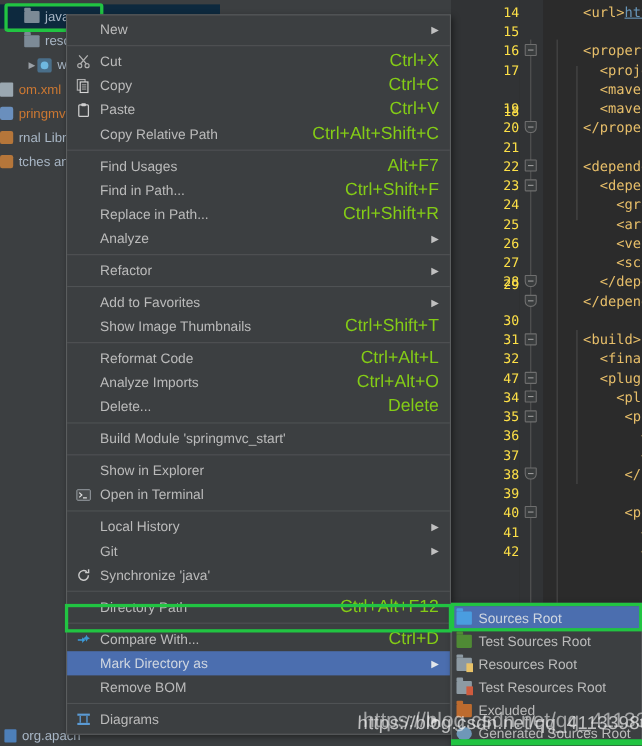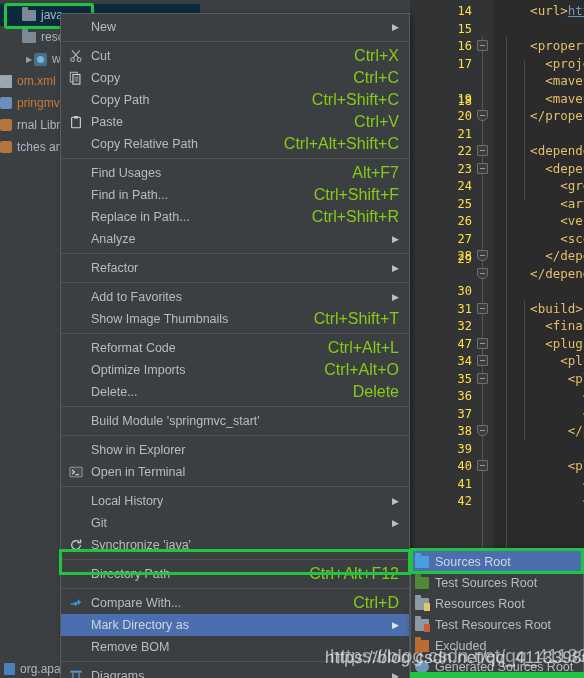--- a/index.html
+++ b/index.html
@@ -404,24 +404,20 @@
       <div class="mi">
         <span class="ico"><svg width="14" height="14" viewBox="0 0 16 16">
             <rect x="1.5" y="1.5" width="8" height="11" fill="none" stroke="#b0b0b0" stroke-width="1.2"></rect>
             <rect x="4.5" y="4" width="8" height="11" fill="#3c3f41" stroke="#d6d6d6" stroke-width="1.2"></rect>
             <path d="M6.2 7h4.6 M6.2 9.2h4.6 M6.2 11.4h4.6" stroke="#b0b0b0" stroke-width="1"></path>
           </svg></span>
         <span class="label">Copy</span>
         <span class="accel">Ctrl+C</span>
       </div>
       <div class="mi">
-        <span class="label">Copy Path</span>
-        <span class="accel">Ctrl+Shift+C</span>
-      </div>
-      <div class="mi">
         <span class="ico"><svg width="14" height="14" viewBox="0 0 16 16">
             <rect x="3" y="2.6" width="10" height="12" rx="1" fill="none" stroke="#cfcfcf" stroke-width="1.3"></rect>
             <rect x="5.6" y="1" width="4.8" height="3" rx="0.8" fill="#cfcfcf"></rect>
           </svg></span>
         <span class="label">Paste</span>
         <span class="accel">Ctrl+V</span>
       </div>
       <div class="mi">
         <span class="label">Copy Relative Path</span>
         <span class="accel">Ctrl+Alt+Shift+C</span>
@@ -456,21 +452,21 @@
       <div class="mi">
         <span class="label">Show Image Thumbnails</span>
         <span class="accel">Ctrl+Shift+T</span>
       </div>
       <div class="sep"></div>
       <div class="mi">
         <span class="label">Reformat Code</span>
         <span class="accel">Ctrl+Alt+L</span>
       </div>
       <div class="mi">
-        <span class="label">Optimize Imports</span>
+        <span class="label">Analyze Imports</span>
         <span class="accel">Ctrl+Alt+O</span>
       </div>
       <div class="mi">
         <span class="label">Delete...</span>
         <span class="accel">Delete</span>
       </div>
       <div class="sep"></div>
       <div class="mi">
         <span class="label">Build Module 'springmvc_start'</span>
       </div>

